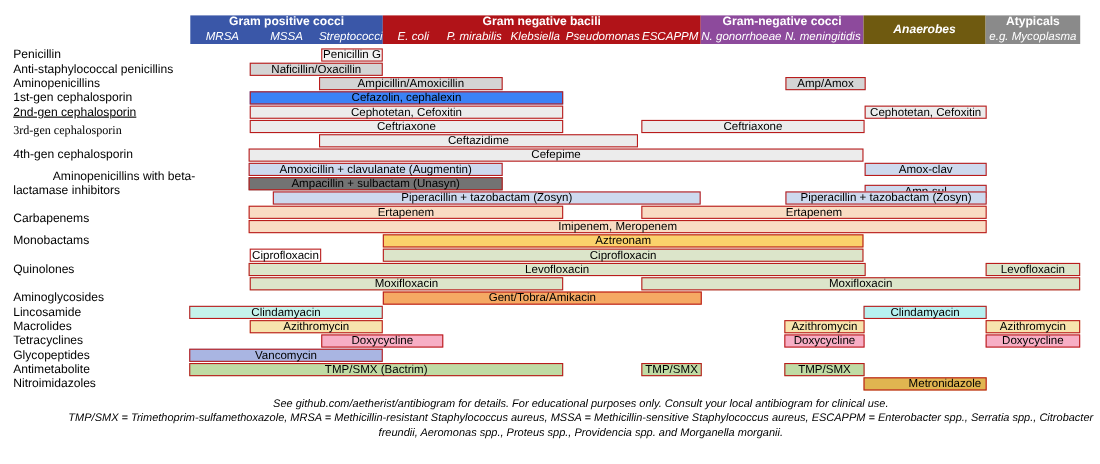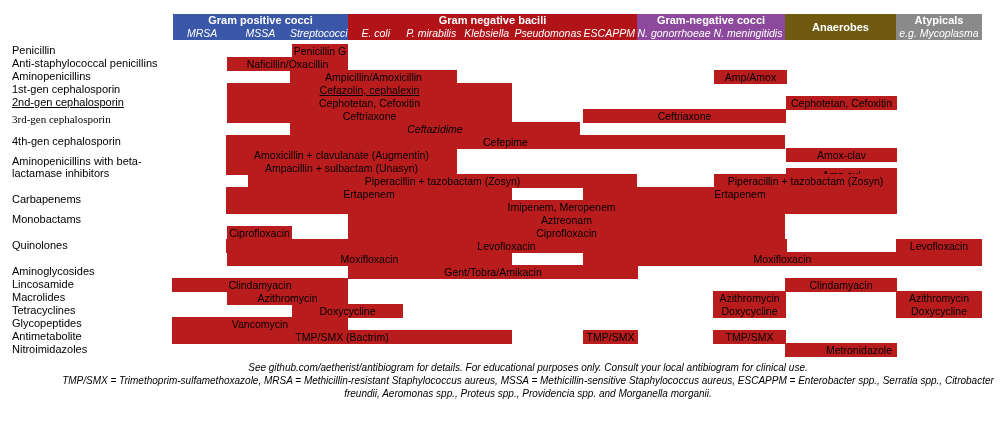--- a/index.html
+++ b/index.html
@@ -7,26 +7,26 @@
     position:relative;width:1000px;height:422px;background:#ffffff;
     font-family:"Liberation Sans", sans-serif;color:#000;overflow:hidden;
   }
   .header-group{
     position:absolute;top:14px;height:26px;box-sizing:border-box;color:#fff;
   }
   .hg-label{font-weight:bold;font-size:11px;line-height:13px;text-align:center;white-space:nowrap;}
   .hg-subs{display:flex;font-style:italic;font-size:10.5px;line-height:13px;}
   .hg-subs span{flex:1;text-align:center;white-space:nowrap;}
   .hg-single{display:flex;align-items:center;justify-content:center;height:100%;
-    font-weight:bold;font-size:11px;}
+    font-weight:bold;font-size:11px;font-style:italic;}
   .row-label{
     position:absolute;left:12px;height:12px;line-height:12px;font-size:11px;white-space:nowrap;
   }
   .bar{
-    position:absolute;height:12px;box-sizing:border-box;border:7px solid #b91c1c;
+    position:absolute;height:12px;box-sizing:border-box;border:1px solid #b91c1c;
     display:flex;align-items:center;justify-content:center;
     font-size:10.5px;line-height:1;white-space:nowrap;
   }
   .footer-line{
     position:absolute;left:0;width:100%;text-align:center;
     font-style:italic;font-size:10px;line-height:12px;margin-left:28px;
   }
 </style>
 </head>
 <body>
@@ -69,48 +69,48 @@
       </div>
     </div>
   <div id="row-labels">
       <div class="row-label" style="top: 44px;">Penicillin</div>
       <div class="row-label" style="top: 57px;">Anti-staphylococcal penicillins</div>
       <div class="row-label" style="top: 70px;">Aminopenicillins</div>
       <div class="row-label" style="top: 83px;">1st-gen cephalosporin</div>
       <div class="row-label" style="top: 96px; text-decoration: underline;">2nd-gen cephalosporin</div>
       <div class="row-label" style="top: 113px; font-family: Liberation Serif, serif;">3rd-gen cephalosporin</div>
       <div class="row-label" style="top: 135px;">4th-gen cephalosporin</div>
-      <div class="row-label" style="top: 155px;">Aminopenicillins with beta-</div>
+      <div class="row-label" style="top: 155px; margin-left: 36px;">Aminopenicillins with beta-</div>
       <div class="row-label" style="top: 167px;">lactamase inhibitors</div>
       <div class="row-label" style="top: 193px;">Carbapenems</div>
       <div class="row-label" style="top: 213px;">Monobactams</div>
       <div class="row-label" style="top: 239px;">Quinolones</div>
       <div class="row-label" style="top: 265px;">Aminoglycosides</div>
       <div class="row-label" style="top: 278px;">Lincosamide</div>
       <div class="row-label" style="top: 291px;">Macrolides</div>
       <div class="row-label" style="top: 304px;">Tetracyclines</div>
       <div class="row-label" style="top: 317px;">Glycopeptides</div>
       <div class="row-label" style="top: 330px;">Antimetabolite</div>
       <div class="row-label" style="top: 343px;">Nitroimidazoles</div>
     </div>
   <div id="bars">
       <div class="bar" style="left: 292px; top: 44px; width: 56px; background: rgb(242, 242, 242);">Penicillin G</div>
       <div class="bar" style="left: 227px; top: 57px; width: 121px; background: rgb(212, 212, 212);">Naficillin/Oxacillin</div>
       <div class="bar" style="left: 290px; top: 70px; width: 167px; background: rgb(212, 212, 212);">Ampicillin/Amoxicillin</div>
       <div class="bar" style="left: 714px; top: 70px; width: 73px; background: rgb(212, 212, 212);">Amp/Amox</div>
-      <div class="bar" style="left: 227px; top: 83px; width: 285px; background: #ef4444; text-decoration: underline;">Cefazolin, cephalexin</div>
+      <div class="bar" style="left: 227px; top: 83px; width: 285px; background: #3b82f6;">Cefazolin, cephalexin</div>
       <div class="bar" style="left: 227px; top: 96px; width: 285px; background: rgb(236, 236, 236);">Cephotetan, Cefoxitin</div>
       <div class="bar" style="left: 786px; top: 96px; width: 111px; background: rgb(236, 236, 236);">Cephotetan, Cefoxitin</div>
       <div class="bar" style="left: 227px; top: 109px; width: 285px; background: rgb(236, 236, 236);">Ceftriaxone</div>
       <div class="bar" style="left: 583px; top: 109px; width: 203px; background: rgb(236, 236, 236);">Ceftriaxone</div>
-      <div class="bar" style="left: 290px; top: 122px; width: 290px; background: rgb(236, 236, 236); font-style: italic;">Ceftazidime</div>
+      <div class="bar" style="left: 290px; top: 122px; width: 290px; background: rgb(236, 236, 236);">Ceftazidime</div>
       <div class="bar" style="left: 226px; top: 135px; width: 559px; background: rgb(236, 236, 236);">Cefepime</div>
       <div class="bar" style="left: 226px; top: 148px; width: 231px; background: rgb(205, 217, 238);">Amoxicillin + clavulanate (Augmentin)</div>
       <div class="bar" style="left: 786px; top: 148px; width: 111px; background: rgb(205, 217, 238);">Amox-clav</div>
-      <div class="bar" style="left: 226px; top: 161px; width: 231px; background: #a21caf;">Ampacillin + sulbactam (Unasyn)</div>
+      <div class="bar" style="left: 226px; top: 161px; width: 231px; background: #737373;">Ampacillin + sulbactam (Unasyn)</div>
       <div class="bar" style="left: 786px; top: 168px; width: 111px; background: rgb(205, 217, 238);">Amp-sul</div>
       <div class="bar" style="left: 248px; top: 174px; width: 389px; background: rgb(205, 217, 238);">Piperacillin + tazobactam (Zosyn)</div>
       <div class="bar" style="left: 714px; top: 174px; width: 183px; background: rgb(205, 217, 238);">Piperacillin + tazobactam (Zosyn)</div>
       <div class="bar" style="left: 226px; top: 187px; width: 286px; background: rgb(249, 220, 195);">Ertapenem</div>
       <div class="bar" style="left: 583px; top: 187px; width: 314px; background: rgb(249, 220, 195);">Ertapenem</div>
       <div class="bar" style="left: 226px; top: 200px; width: 671px; background: rgb(249, 220, 195);">Imipenem, Meropenem</div>
       <div class="bar" style="left: 348px; top: 213px; width: 437px; background: rgb(251, 210, 107);">Aztreonam</div>
       <div class="bar" style="left: 227px; top: 226px; width: 65px; background: rgb(254, 254, 254);">Ciprofloxacin</div>
       <div class="bar" style="left: 348px; top: 226px; width: 437px; background: rgb(220, 229, 202);">Ciprofloxacin</div>
       <div class="bar" style="left: 226px; top: 239px; width: 561px; background: rgb(220, 229, 202);">Levofloxacin</div>

